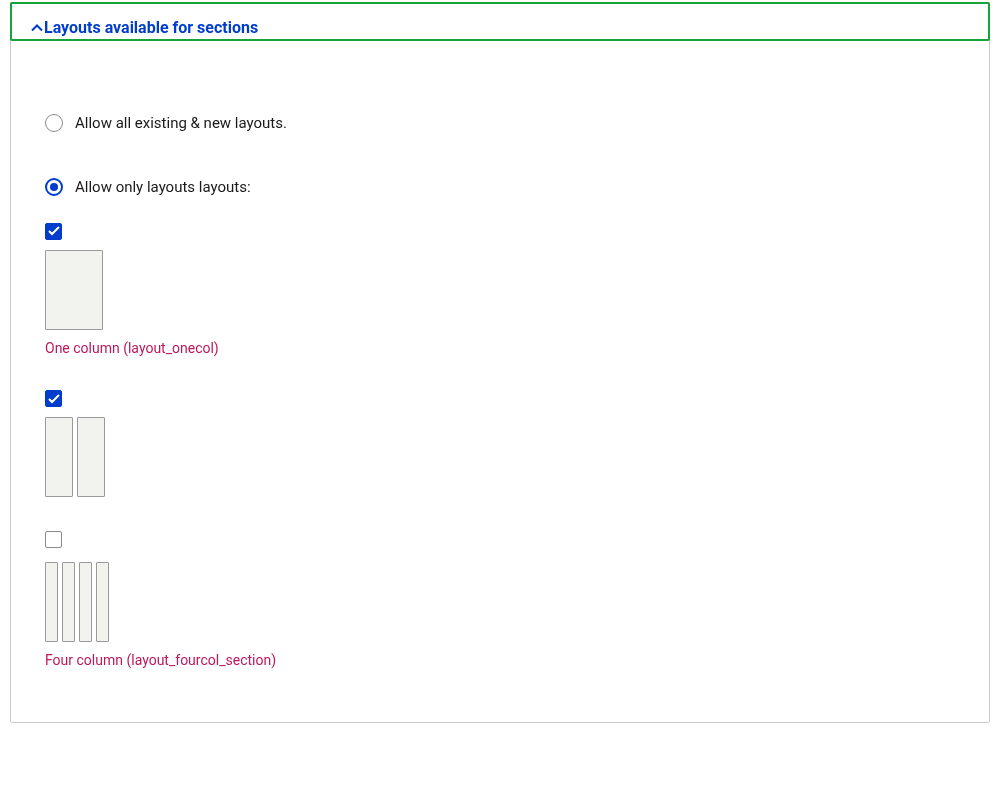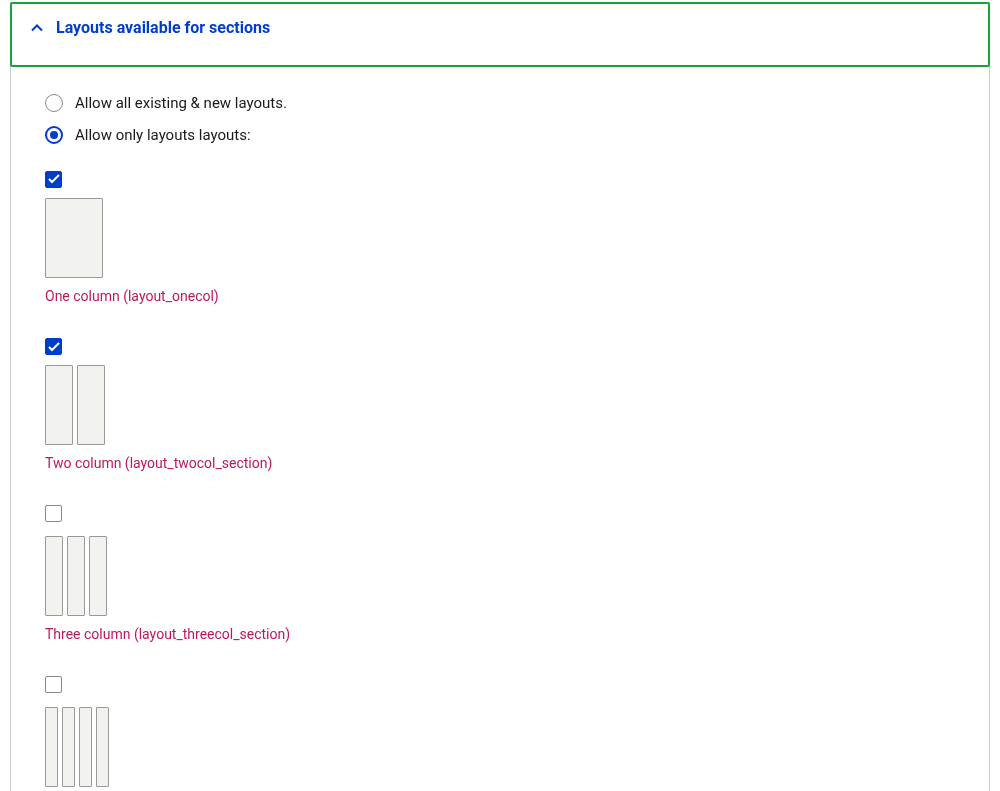--- a/index.html
+++ b/index.html
@@ -12,24 +12,23 @@
     }
     .panel {
       margin: 2px 10px 10px 10px;
       background: #fff;
       border: 1px solid #ccc;
       border-radius: 2px;
     }
     .panel-header {
       border: 2px solid #13a538;
       border-radius: 2px;
-      padding: 14px 18px 28px 18px;
+      padding: 14px 18px 2px 18px;
       display: flex;
       align-items: center;
-      gap: 12px;
       cursor: pointer;
       margin: -1px;
     }
     .panel-header .chevron {
       width: 14px;
       height: 14px;
       display: inline-flex;
       align-items: center;
       justify-content: center;
     }
@@ -41,20 +40,21 @@
     }
     .panel-body {
       padding: 28px 34px 20px 34px;
     }
     .radio-row {
       display: flex;
       align-items: center;
       gap: 12px;
       margin-bottom: 14px;
       cursor: pointer;
+      margin-top: 46px;
     }
     .radio-circle {
       width: 18px;
       height: 18px;
       border-radius: 50%;
       border: 1.5px solid #8a8a8a;
       display: inline-flex;
       align-items: center;
       justify-content: center;
       flex-shrink: 0;
@@ -160,32 +160,22 @@
       <div class="layout-item">
         <div class="checkbox checked">
           <svg width="12" height="10" viewBox="0 0 12 10">
               <path d="M1 5 L4 8 L11 1" stroke="#fff" stroke-width="2" fill="none"></path>
             </svg>
         </div>
         <div class="thumb-row two">
           <div class="thumb-col"></div>
           <div class="thumb-col"></div>
         </div>
-        <div class="layout-label">Two column (layout_twocol_section)</div>
       </div>
 
-      <div class="layout-item">
-        <div class="checkbox unchecked"></div>
-        <div class="thumb-row three">
-          <div class="thumb-col"></div>
-          <div class="thumb-col"></div>
-          <div class="thumb-col"></div>
-        </div>
-        <div class="layout-label">Three column (layout_threecol_section)</div>
-      </div>
 
       <div class="layout-item">
         <div class="checkbox unchecked"></div>
         <div class="thumb-row four">
           <div class="thumb-col"></div>
           <div class="thumb-col"></div>
           <div class="thumb-col"></div>
           <div class="thumb-col"></div>
         </div>
         <div class="layout-label">Four column (layout_fourcol_section)</div>

